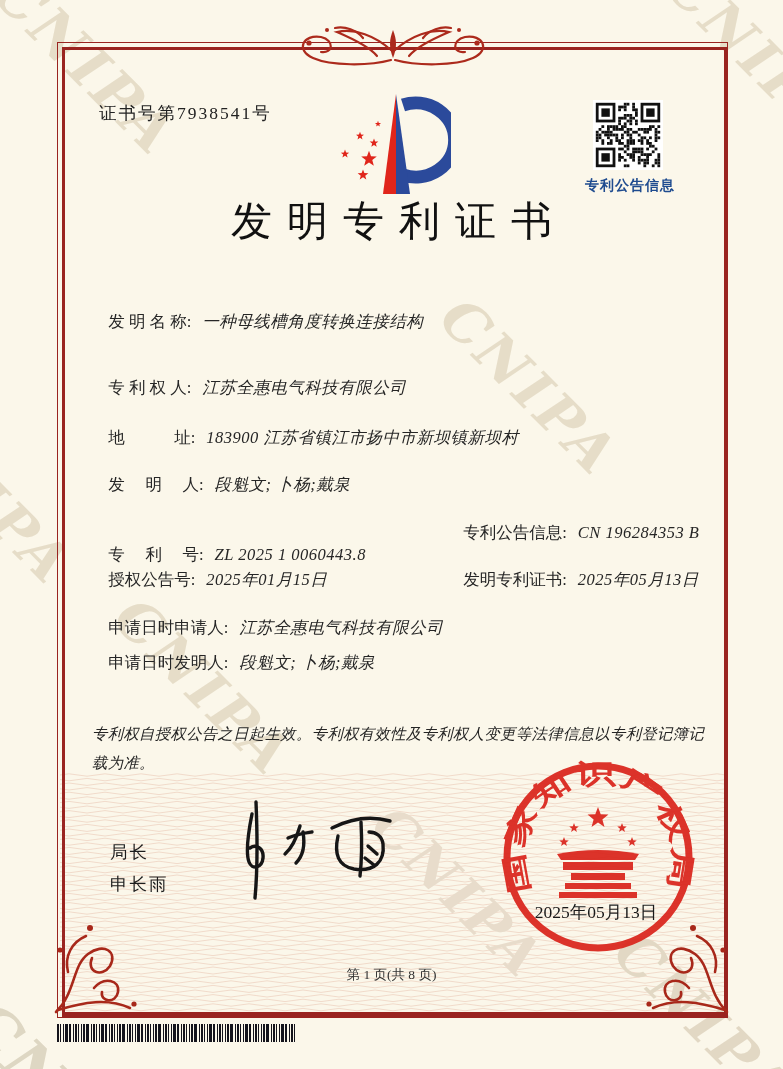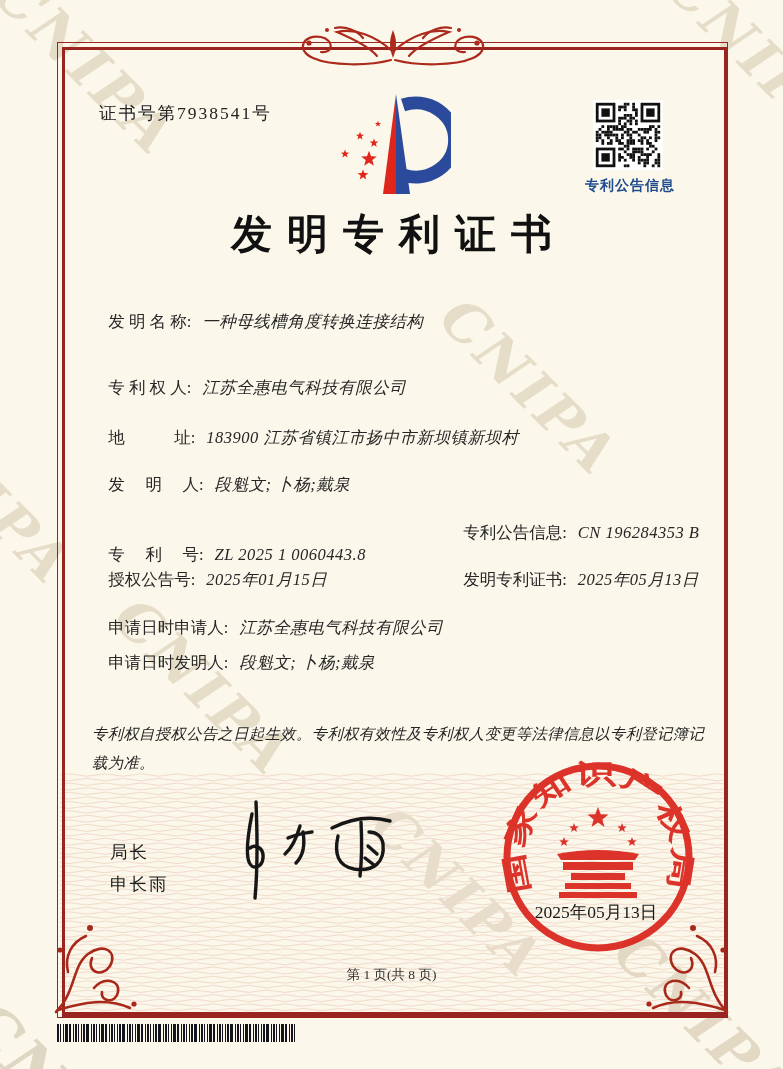--- a/index.html
+++ b/index.html
@@ -22,21 +22,21 @@
   .wm5{left:148px;top:584px;font-size:56px;}
   .wm6{left:404px;top:793px;font-size:54px;color:#e8dccb;}
   .wm7{left:2px;top:985px;font-size:64px;color:#ded7c3;}
   .wm8{left:648px;top:918px;font-size:56px;color:#e2d8c4;}
   .content{z-index:4;}
   .certno{left:99px;top:101px;font-size:17.5px;letter-spacing:2px;color:#222;}
   #logo{left:333px;top:88px;}
   .qr-wrap{left:593px;top:100px;width:70px;height:70px;background:#fff;padding:0;}
   .qr-caption{left:584px;top:177px;width:92px;text-align:center;font-size:14px;
               color:#1e4b8f;letter-spacing:1px;font-weight:bold;}
-  .title{left:57px;top:207px;width:669px;text-align:center;font-size:41px;font-weight:700;
+  .title{left:57px;top:194px;width:669px;text-align:center;font-size:41px;font-weight:400;
          letter-spacing:15px;color:#111;text-indent:15px;}
   .row{left:100px;font-size:16.5px;color:#262626;white-space:pre;}
   .row .lbl{margin-right:11px;}
   .row .val{letter-spacing:.5px;font-style:italic;}
   .col-r{left:455px;}
   .statement{left:92px;top:719px;width:616px;font-size:15.3px;line-height:29px;
              font-style:italic;color:#242424;text-indent:2em;letter-spacing:.4px;}
   .signer{left:110px;top:840px;font-size:17.5px;color:#1d1d1d;letter-spacing:2px;}
   .signer2{left:110px;top:872px;font-size:17.5px;color:#1d1d1d;letter-spacing:2px;}
   #signature{left:222px;top:796px;z-index:4;}

